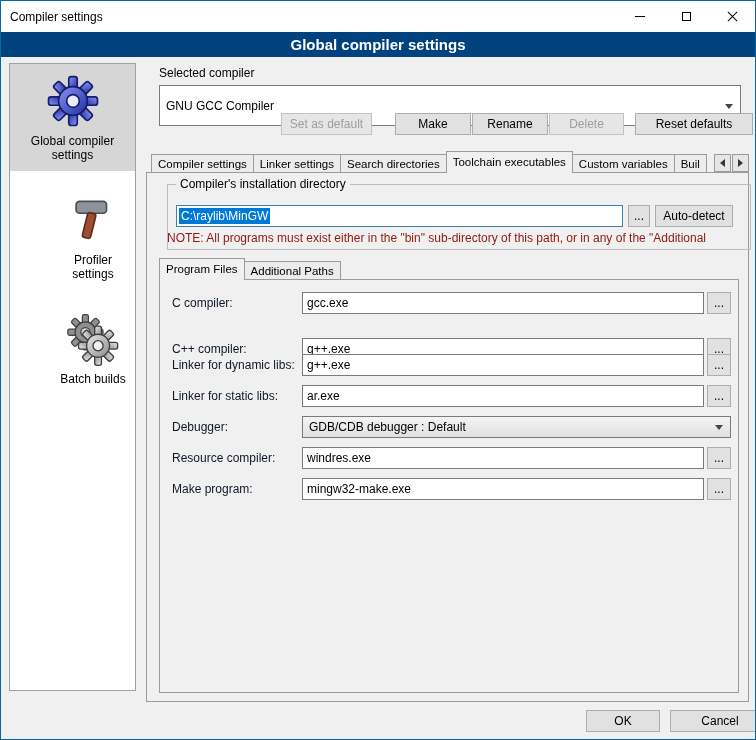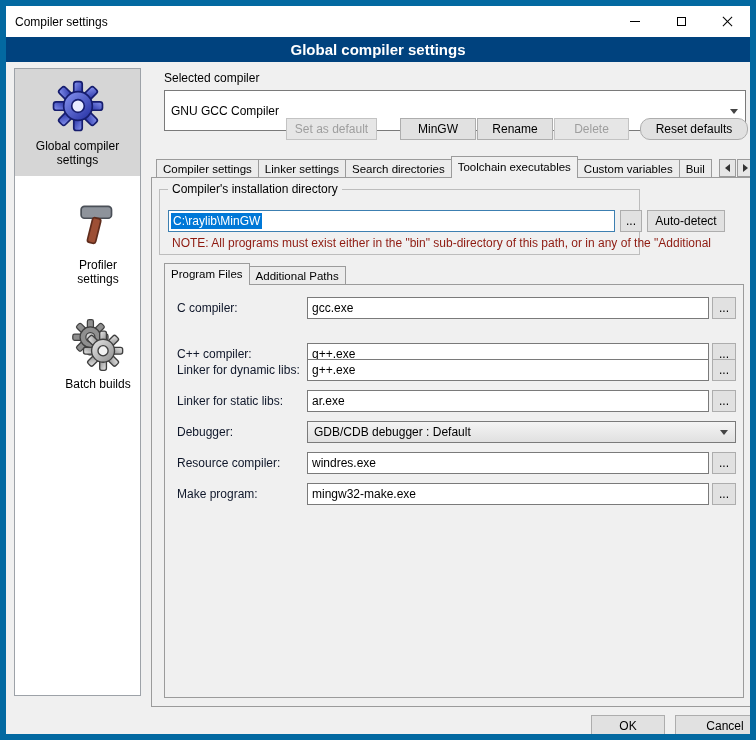--- a/index.html
+++ b/index.html
@@ -1,19 +1,19 @@
 <!DOCTYPE html>
 <html><head>
 <meta charset="utf-8">
 <style>
   * { box-sizing: border-box; margin: 0; padding: 0; font-family: "Liberation Sans", sans-serif; }
   body { margin: 0; background: #ffffff; }
 
   .window { position: relative; width: 756px; height: 740px; background: #f0f0f0;
-            border: 6px solid #0369a1; overflow: hidden; cursor: default; }
+            border: 1px solid #0369a1; overflow: hidden; cursor: default; }
 
   
   .titlebar { position: absolute; top: 0; left: 0; width: 100%; height: 31px; background: #fff;
               display: flex; align-items: center; padding-left: 9px; }
   .win-title { font-size: 12px; color: #000; }
   .win-controls { position: absolute; right: 0; top: 0; height: 31px; display: flex; }
   .wbtn { width: 46px; height: 31px; display: flex; align-items: center; justify-content: center; }
   .glyph-min { width: 10px; height: 1px; background: #000; }
   .glyph-max { width: 9px; height: 9px; border: 1px solid #000; }
   .glyph-close { position: relative; width: 11px; height: 11px; }
@@ -43,21 +43,21 @@
                   border-top: 5px solid #444; }
   #compiler-combo { left: 158px; top: 84px; width: 582px; height: 41px; }
 
   .btn { position: absolute; height: 22px; background: #e1e1e1; border: 1px solid #adadad;
          font-size: 12px; color: #000; text-align: center; padding: 0; }
   .btn.disabled { color: #9e9e9e; background: #e6e6e6; border-color: #c3c3c3; }
   #btn-setdefault { left: 280px; top: 112px; width: 91px; }
   #btn-copy      { left: 394px; top: 112px; width: 76px; }
   #btn-rename    { left: 471px; top: 112px; width: 76px; }
   #btn-delete    { left: 548px; top: 112px; width: 75px; }
-  #btn-reset     { left: 634px; top: 112px; width: 108px; border-radius: 10px; }
+  #btn-reset     { left: 634px; top: 112px; width: 118px; }
   #btn-ok        { left: 585px; top: 709px; width: 74px; }
   #btn-cancel    { left: 669px; top: 709px; width: 100px; }
 
   
   .tabbar { position: absolute; left: 150px; top: 150px; width: 598px; height: 22px;
             display: flex; align-items: flex-end; z-index: 2; }
   .tab { flex-shrink: 0; height: 19px; line-height: 18px; padding: 0 6px; font-size: 11.5px;
          background: #ececec; border: 1px solid #9b9b9b; white-space: nowrap; color: #000; }
   .tab + .tab { margin-left: -1px; }
   .tab.active { height: 22px; line-height: 21px; background: #f0f0f0; border-bottom: none;
@@ -68,21 +68,21 @@
               display: flex; align-items: center; justify-content: center; margin-left: 1px; }
   .tri-left  { width: 0; height: 0; border-top: 4px solid transparent; border-bottom: 4px solid transparent;
                border-right: 5px solid #333; }
   .tri-right { width: 0; height: 0; border-top: 4px solid transparent; border-bottom: 4px solid transparent;
                border-left: 5px solid #333; }
 
   
   .panel { position: absolute; left: 145px; top: 171px; width: 603px; height: 530px;
            border: 1px solid #9b9b9b; background: #f0f0f0; z-index: 1; }
 
-  .groupbox { position: absolute; left: 7px; top: 11px; width: 481px; height: 66px;
+  .groupbox { position: absolute; left: 20px; top: 11px; width: 584px; height: 66px;
               border: 1px solid #bdbdbd; }
   .legend { position: absolute; top: -8px; left: 8px; background: #f0f0f0; padding: 0 4px; font-size: 12px; }
   .install-input { position: absolute; left: 8px; top: 20px; width: 447px; height: 22px; background: #fff;
                    border: 1px solid #3c7fb1; font-size: 12px; display: flex; align-items: center;
                    padding: 0 2px; overflow: hidden; }
   .install-input .sel { background: #0078d7; color: #fff; padding: 1px 2px; white-space: nowrap; }
   #gb-dots { left: 460px; top: 20px; width: 22px; }
   #gb-auto { left: 487px; top: 20px; width: 78px; }
   .note { position: absolute; left: 20px; top: 58px; width: 582px; font-size: 12px; color: #8e1a10;
           white-space: nowrap; overflow: hidden; }
@@ -180,21 +180,21 @@
     </div>
   </div>
 
   <span id="selected-compiler-label">Selected compiler</span>
   <div class="combo" id="compiler-combo">
     <span>GNU GCC Compiler</span>
     <span class="arrow"></span>
   </div>
 
   <button class="btn disabled" id="btn-setdefault" disabled="">Set as default</button>
-  <button class="btn" id="btn-copy">MinGW</button>
+  <button class="btn" id="btn-copy">Make</button>
   <button class="btn" id="btn-rename">Rename</button>
   <button class="btn disabled" id="btn-delete" disabled="">Delete</button>
   <button class="btn" id="btn-reset">Reset defaults</button>
 
   <div class="tabbar">
     <div class="tab">Compiler settings</div>
     <div class="tab">Linker settings</div>
     <div class="tab">Search directories</div>
     <div class="tab active">Toolchain executables</div>
     <div class="tab">Custom variables</div>

